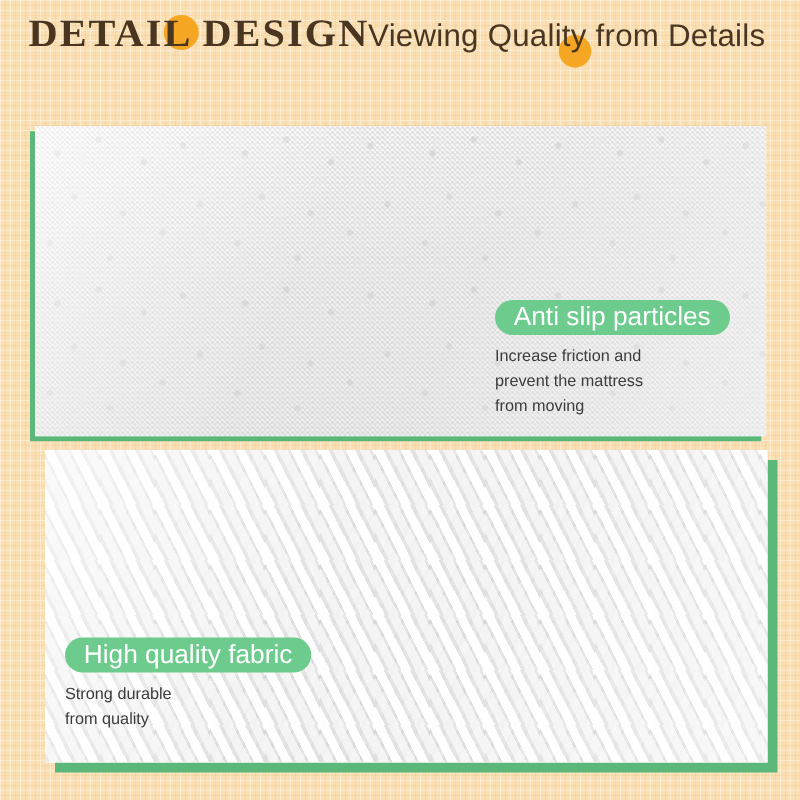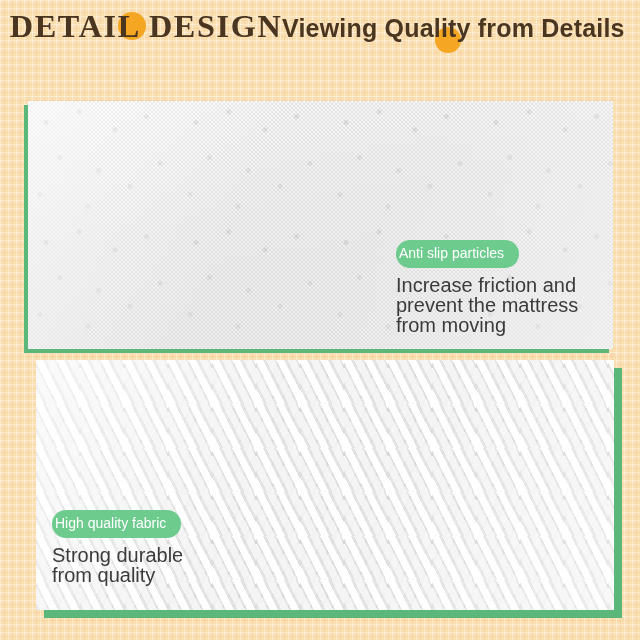--- a/index.html
+++ b/index.html
@@ -67,21 +67,21 @@
 
   .subtitle-wrap {
     position: relative;
     display: inline-block;
     margin-top: 3px;
   }
   .subtitle {
     position: relative;
     z-index: 2;
     font-size: 25px;
-    font-weight: 700;
+    font-weight: 400;
     color: #4a3520;
     line-height: 32px;
     letter-spacing: 0.2px;
     white-space: nowrap;
   }
   .dot-sub-orange {
     position: absolute;
     z-index: 1;
     width: 26px;
     height: 26px;
@@ -190,30 +190,30 @@
     position: absolute;
     z-index: 5;
   }
   .callout-1 { left: 396px; top: 240px; width: 200px; }
   .callout-2 { left: 52px;  top: 510px; width: 210px; }
 
   .pill {
     display: inline-block;
     background: #6ecb8e;
     color: #ffffff;
-    font-size: 14px;
+    font-size: 21px;
     font-weight: 400;
     line-height: 17px;
-    padding: 5px 15px 6px 3px;
+    padding: 5px 15px 6px 15px;
     border-radius: 14px;
     white-space: nowrap;
   }
   .desc {
     margin-top: 7px;
-    font-size: 20px;
+    font-size: 13px;
     line-height: 20px;
     color: #3b3b3b;
     font-weight: 400;
     white-space: pre-line;
   }
 </style>
 </head>
 <body>
 
 <div id="page">

